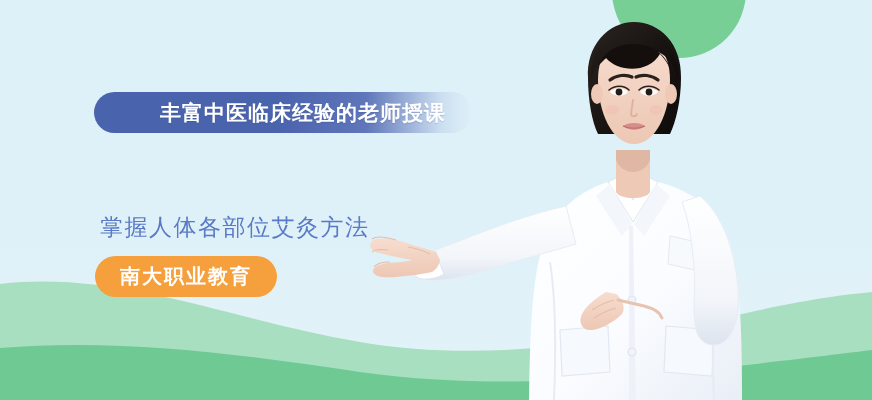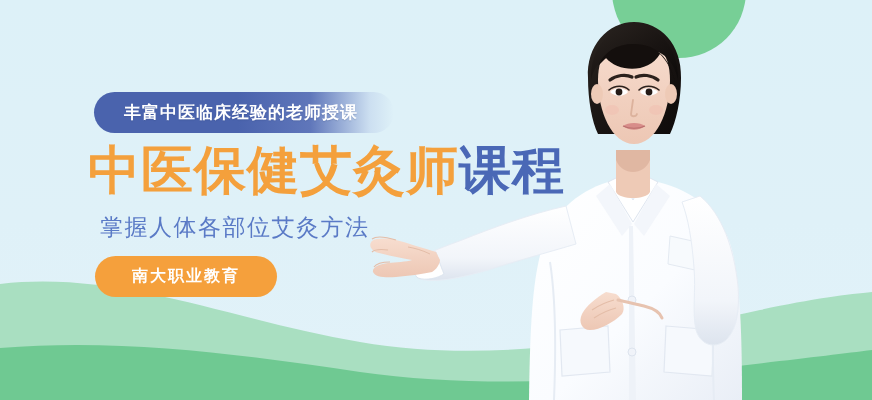--- a/index.html
+++ b/index.html
@@ -75,25 +75,26 @@
     background: linear-gradient(90deg,
                 #4a63ad 0%,
                 #4a63ad 48%,
                 #5f76ba 72%,
                 rgba(190,209,235,0.55) 92%,
                 rgba(220,240,248,0) 100%);
     box-sizing: border-box;
   }
   .pill-badge-text {
     color: #ffffff;
-    font-size: 17px;
+    font-size: 21px;
     font-weight: bold;
     letter-spacing: 1px;
     white-space: nowrap;
     text-shadow: 0 1px 1px rgba(40,60,110,0.20);
+    margin-left: 36px;
   }
 
   .headline {
     position: absolute;
     left: 88px;
     top: 144px;
     white-space: nowrap;
     font-size: 52px;
     font-weight: bold;
     letter-spacing: 1px;
@@ -117,21 +118,21 @@
     position: absolute;
     left: 95px;
     top: 256px;
     width: 182px;
     height: 41px;
     border: none;
     border-radius: 21px;
     background: #f5a03c;
     color: #ffffff;
     font-family: "Liberation Sans", "DejaVu Sans", sans-serif;
-    font-size: 16px;
+    font-size: 20px;
     font-weight: bold;
     letter-spacing: 2px;
     cursor: pointer;
     padding: 0;
   }
 </style>
 </head>
 <body>
 
 <div class="banner">
@@ -262,20 +263,19 @@
       <ellipse cx="286" cy="110" rx="7" ry="5" fill="#f0c0b0" opacity="0.55"></ellipse>
     </g>
   </svg>
 
   <div class="copy">
 
     <div class="pill-badge">
       <span class="pill-badge-text">丰富中医临床经验的老师授课</span>
     </div>
 
-    <div class="headline"><span class="hl-accent">中医保健艾灸师</span><span class="hl-tail">课程</span></div>
 
     <div class="subtitle">掌握人体各部位艾灸方法</div>
 
     <button class="cta-button">南大职业教育</button>
   </div>
 
 </div>
 
 </body></html>

